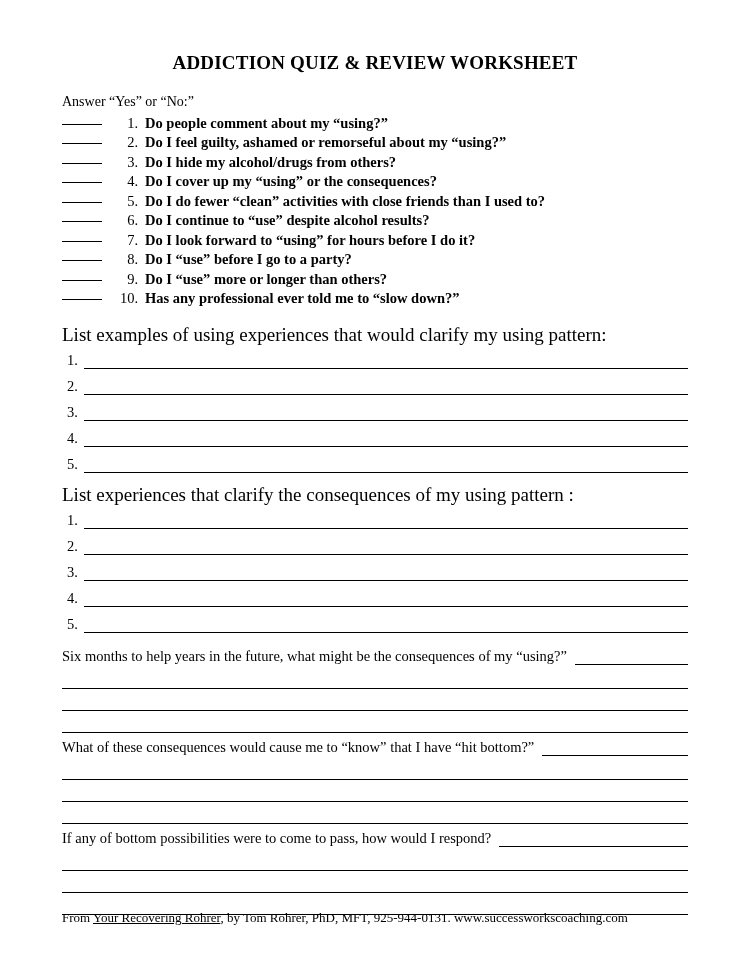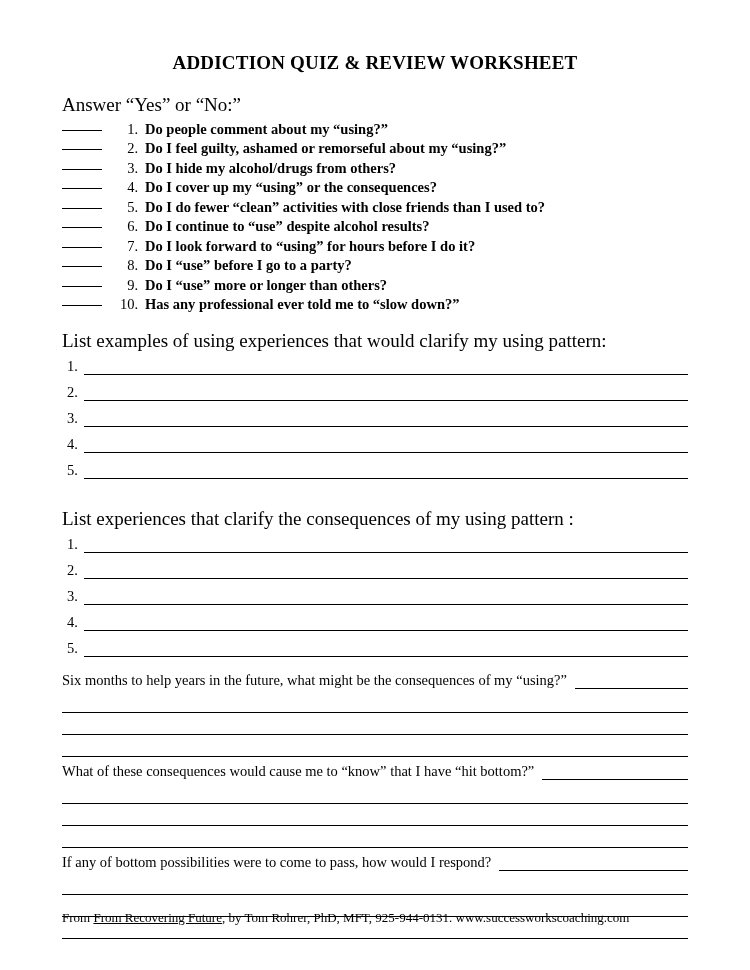--- a/index.html
+++ b/index.html
@@ -24,21 +24,21 @@
   }
   .doc-title {
     text-align: center;
     font-weight: bold;
     font-size: 19px;
     letter-spacing: 0.2px;
     margin: 0 0 20px 0;
     font-family: "Liberation Serif", serif;
   }
   .lead {
-    font-size: 19px;
+    font-size: 14px;
     margin: 0 0 3px 0;
   }
   .quiz-list {
     margin: 0 0 0 0;
     padding: 0;
     list-style: none;
   }
   .quiz-item {
     display: flex;
     align-items: baseline;
@@ -210,21 +210,21 @@
     <li class="num-line">
       <span class="n">4.</span>
       <span class="rule"></span>
     </li>
     <li class="num-line">
       <span class="n">5.</span>
       <span class="rule"></span>
     </li>
   </ul>
 
-  <div class="section-label" style="margin-top:20px">List experiences that clarify the consequences of my using pattern :</div>
+  <div class="section-label" style="margin-top:2px">List experiences that clarify the consequences of my using pattern :</div>
   <ul class="numbered-lines">
     <li class="num-line">
       <span class="n">1.</span>
       <span class="rule"></span>
     </li>
     <li class="num-line">
       <span class="n">2.</span>
       <span class="rule"></span>
     </li>
     <li class="num-line">
@@ -265,16 +265,16 @@
     <div class="prompt-row">
       <span class="ptext">If any of bottom possibilities were to come to pass, how would I respond?</span>
       <span class="tail"></span>
     </div>
     <div class="full-rule"></div>
     <div class="full-rule"></div>
     <div class="full-rule"></div>
   </div>
 
   <div class="footer">
-    <span>From </span><span class="u">From Recovering Future</span><span>, by Tom Rohrer, PhD, MFT, 925-944-0131. www.successworkscoaching.com</span>
+    <span>From </span><span class="u">Your Recovering Rohrer</span><span>, by Tom Rohrer, PhD, MFT, 925-944-0131. www.successworkscoaching.com</span>
   </div>
 
 </div>
 
 </body></html>

